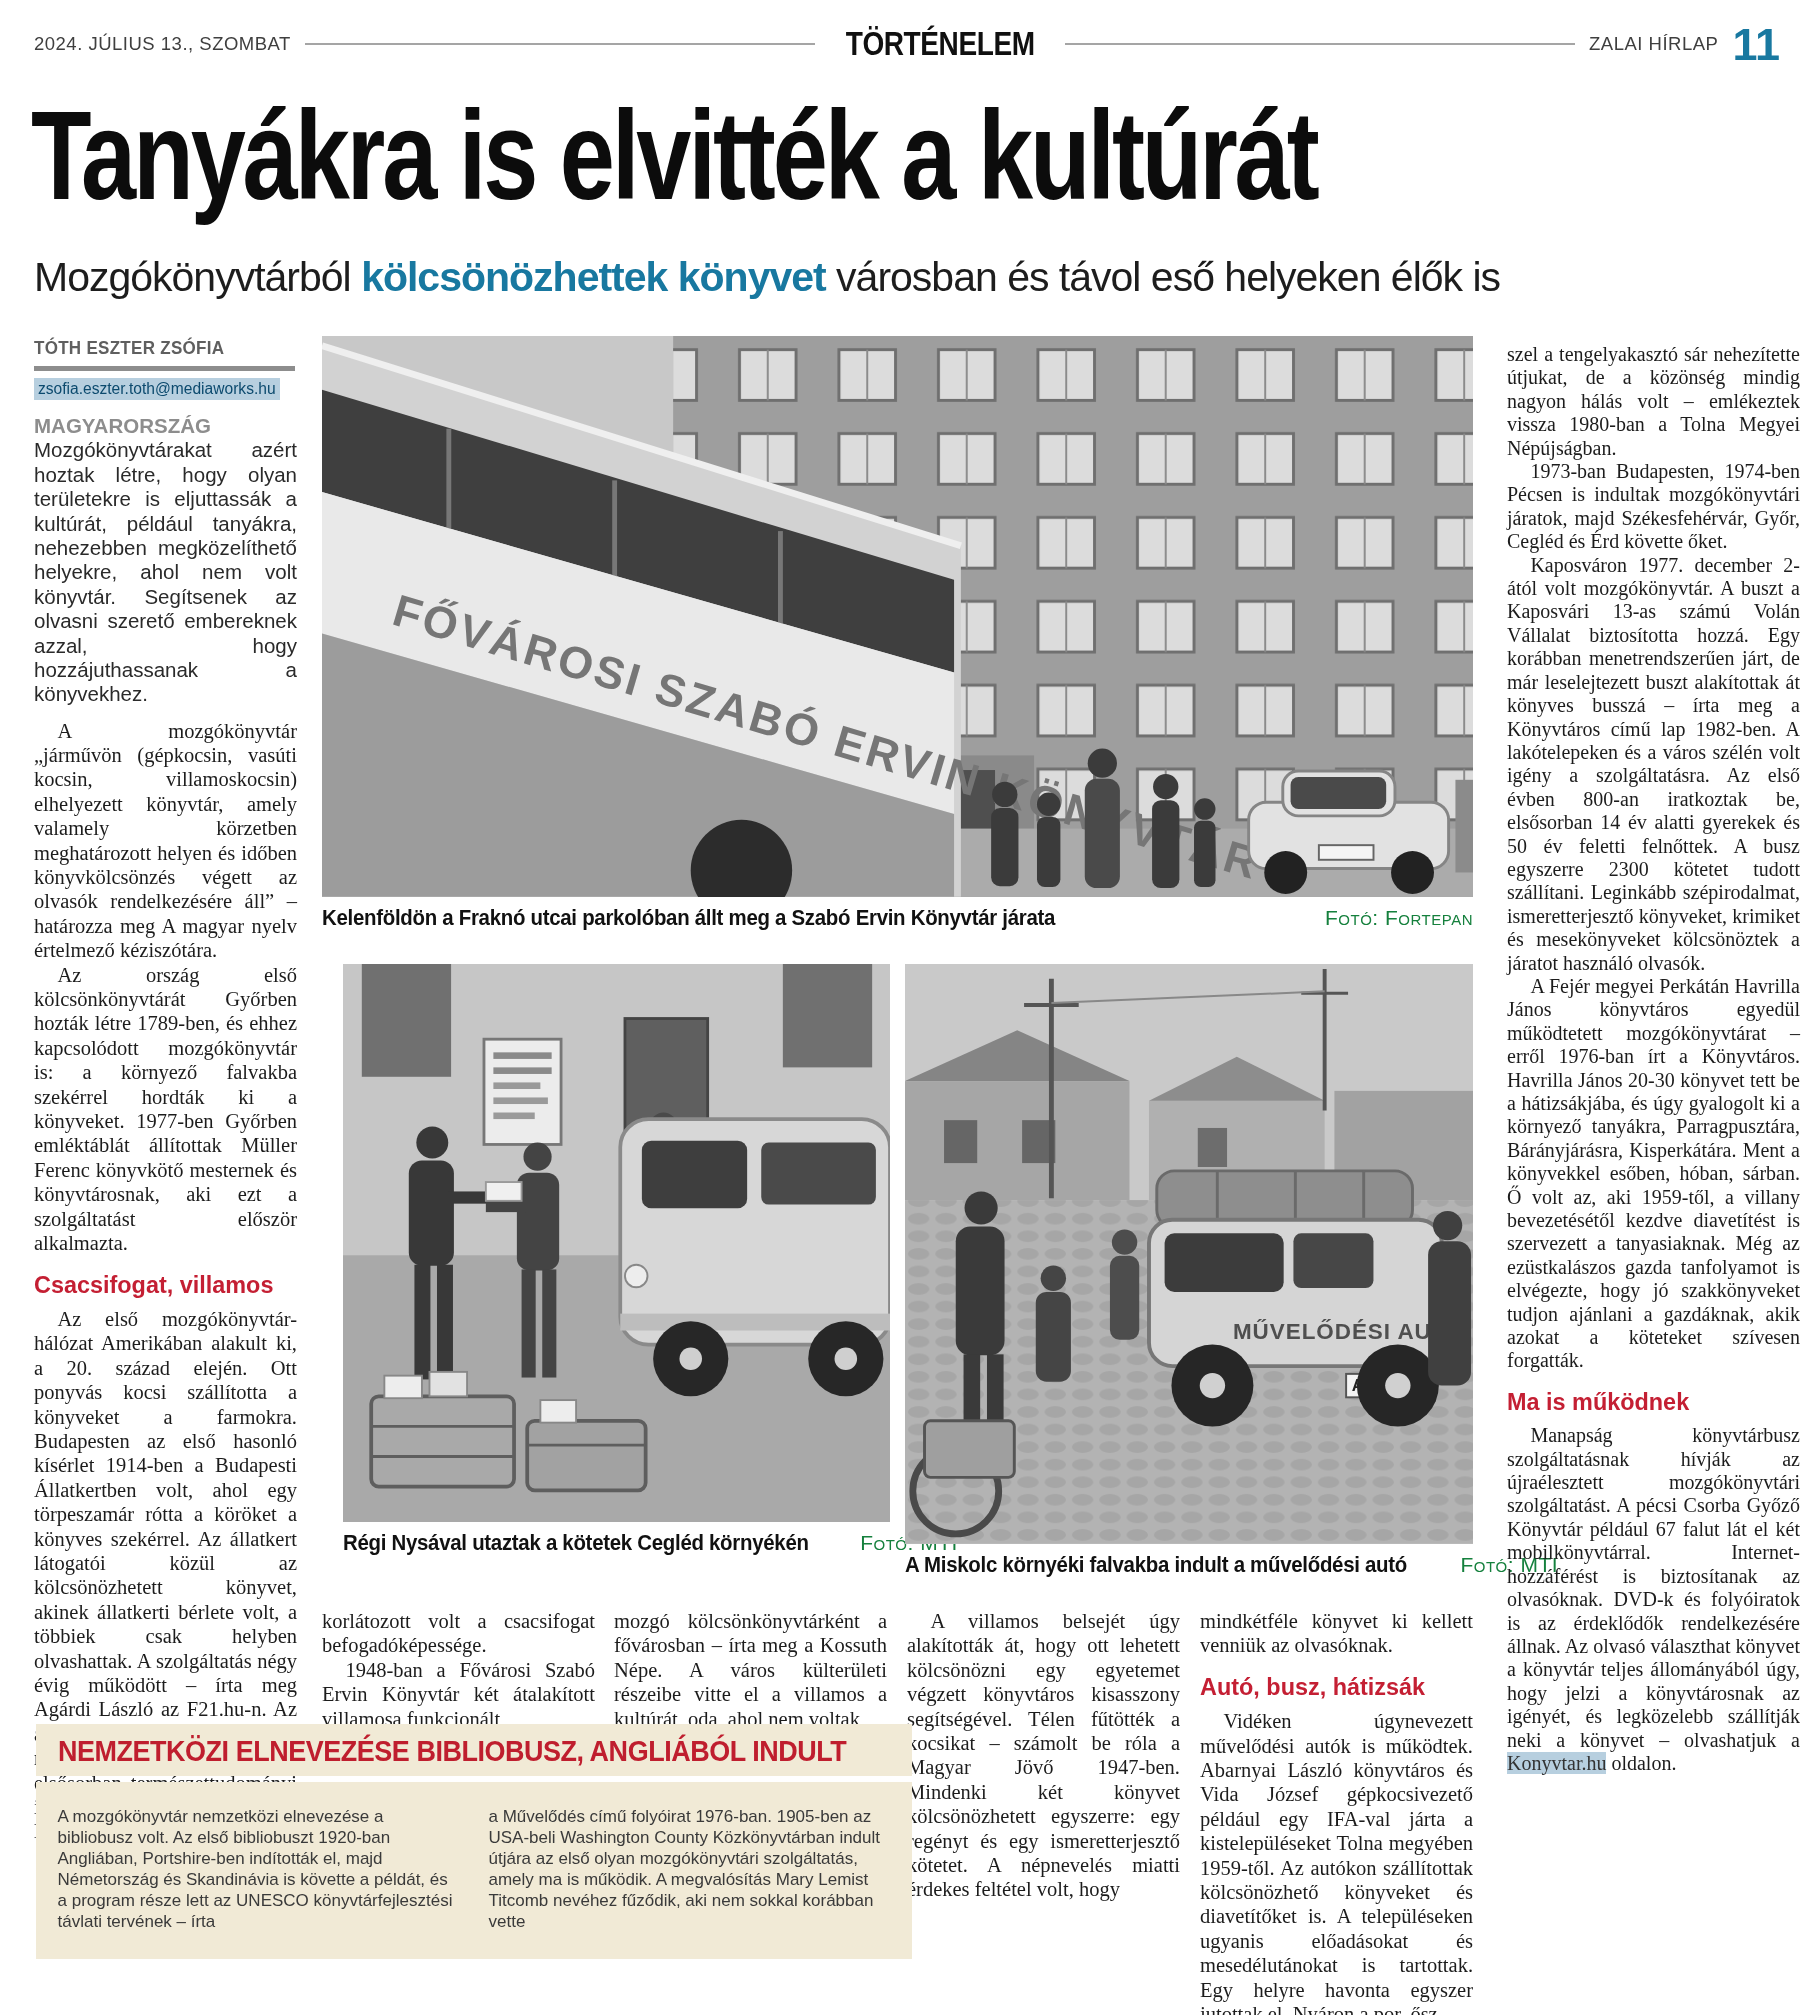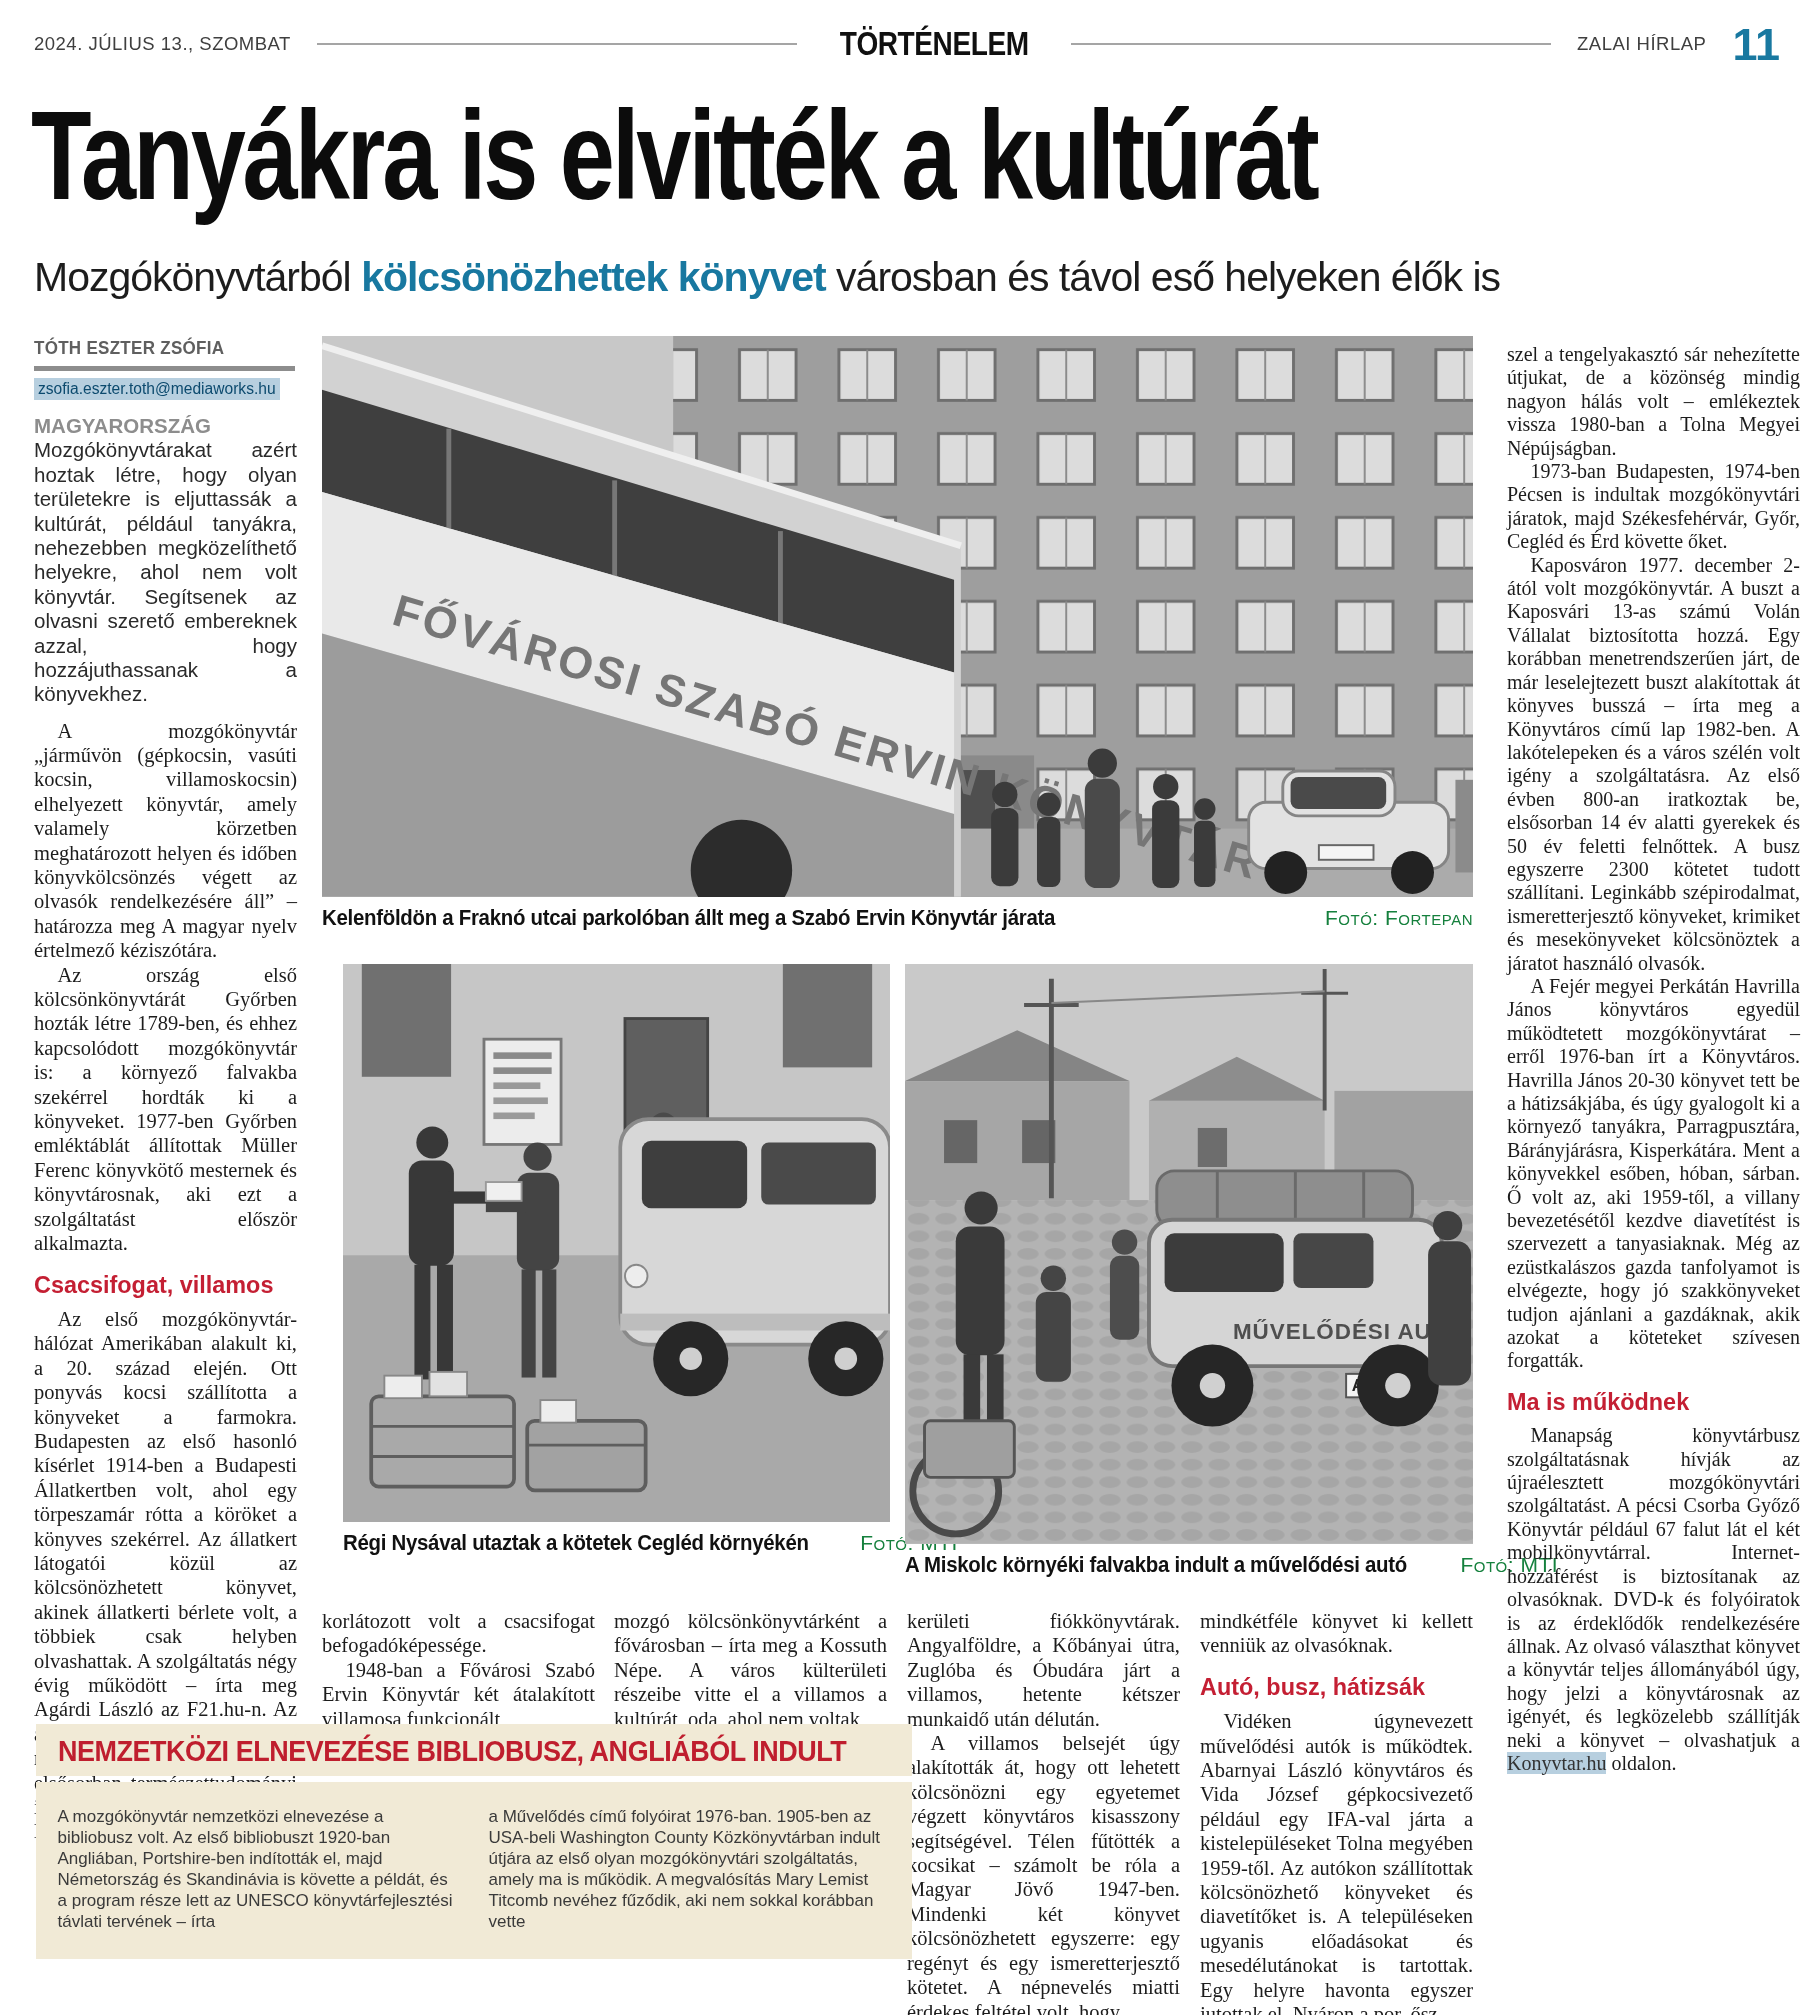--- a/index.html
+++ b/index.html
@@ -5,21 +5,21 @@
   :root{
     --teal:#1878a0; --red:#c41f33; --boxred:#bf1e2e;
     --hl:#b7cfdf; --beige:#f1ead6; --ink:#1c1c1c;
   }
   *{box-sizing:border-box;}
   html,body{margin:0;padding:0;background:#fff;}
   .page{position:relative;width:1814px;height:2016px;background:#fff;overflow:hidden;
         font-family:"Liberation Sans",sans-serif;color:var(--ink);}
 
   
-  .header{position:absolute;left:34px;right:34px;top:21.5px;display:flex;align-items:center;gap:26px;}
+  .header{position:absolute;left:34px;right:34px;top:21.5px;display:flex;align-items:center;gap:14px;}
   .h-date{font-size:18.5px;color:#3f3f3f;letter-spacing:0.5px;white-space:nowrap;}
   .h-rule{flex:1;height:2px;background:#a5a5a5;}
   .h-section{font-size:33px;font-weight:700;color:#101010;display:inline-block;
              transform:scaleX(.85);letter-spacing:-0.5px;white-space:nowrap;}
   .h-brand{font-size:18.5px;color:#3f3f3f;letter-spacing:0.5px;white-space:nowrap;text-align:right;}
   .h-page{font-size:45px;font-weight:700;color:var(--teal);line-height:1;}
 
   
   .headline{position:absolute;left:31px;top:82px;font-size:127px;font-weight:700;
             letter-spacing:-3.9px;color:#0c0c0c;white-space:nowrap;
@@ -283,21 +283,20 @@
   </figure>
 
   <div class="col" style="left:322px;top:1609px;width:273px;">
     <p class="serif">korlátozott volt a csacsifogat befogadóképessége.</p>
     <p class="serif indent">1948-ban a Fővárosi Szabó Ervin Könyvtár két átalakított villamosa funkcionált</p>
   </div>
   <div class="col" style="left:614px;top:1609px;width:273px;">
     <p class="serif">mozgó kölcsönkönyvtárként a fővárosban – írta meg a Kossuth Népe. A város külterületi részeibe vitte el a villamos a kultúrát, oda, ahol nem voltak</p>
   </div>
   <div class="col" style="left:907px;top:1609px;width:273px;">
-    <p class="serif">kerületi fiókkönyvtárak. Angyalföldre, a Kőbányai útra, Zuglóba és Óbudára járt a villamos, hetente kétszer munkaidő után délután.</p>
     <p class="serif indent">A villamos belsejét úgy alakították át, hogy ott lehetett kölcsönözni egy egyetemet végzett könyvtáros kisasszony segítségével. Télen fűtötték a kocsikat – számolt be róla a Magyar Jövő 1947-ben. Mindenki két könyvet kölcsönözhetett egyszerre: egy regényt és egy ismeretterjesztő kötetet. A népnevelés miatti érdekes feltétel volt, hogy</p>
   </div>
   <div class="col" style="left:1200px;top:1609px;width:273px;">
     <p class="serif">mindkétféle könyvet ki kellett venniük az olvasóknak.</p>
     <div><span class="col-heading">Autó, busz, hátizsák</span></div>
     <p class="serif indent">Vidéken úgynevezett művelődési autók is működtek. Abarnyai László könyvtáros és Vida József gépkocsivezető például egy IFA-val járta a kistelepüléseket Tolna megyében 1959-től. Az autókon szállítottak kölcsönözhető könyveket és diavetítőket is. A településeken ugyanis előadásokat és mesedélutánokat is tartottak. Egy helyre havonta egyszer jutottak el. Nyáron a por, ősz-</p>
   </div>
 
   <div class="col right-col" style="left:1507px;top:343px;width:293px;">
     <p class="serif">szel a tengelyakasztó sár nehezítette útjukat, de a közönség mindig nagyon hálás volt – emlékeztek vissza 1980-ban a Tolna Megyei Népújságban.</p>

